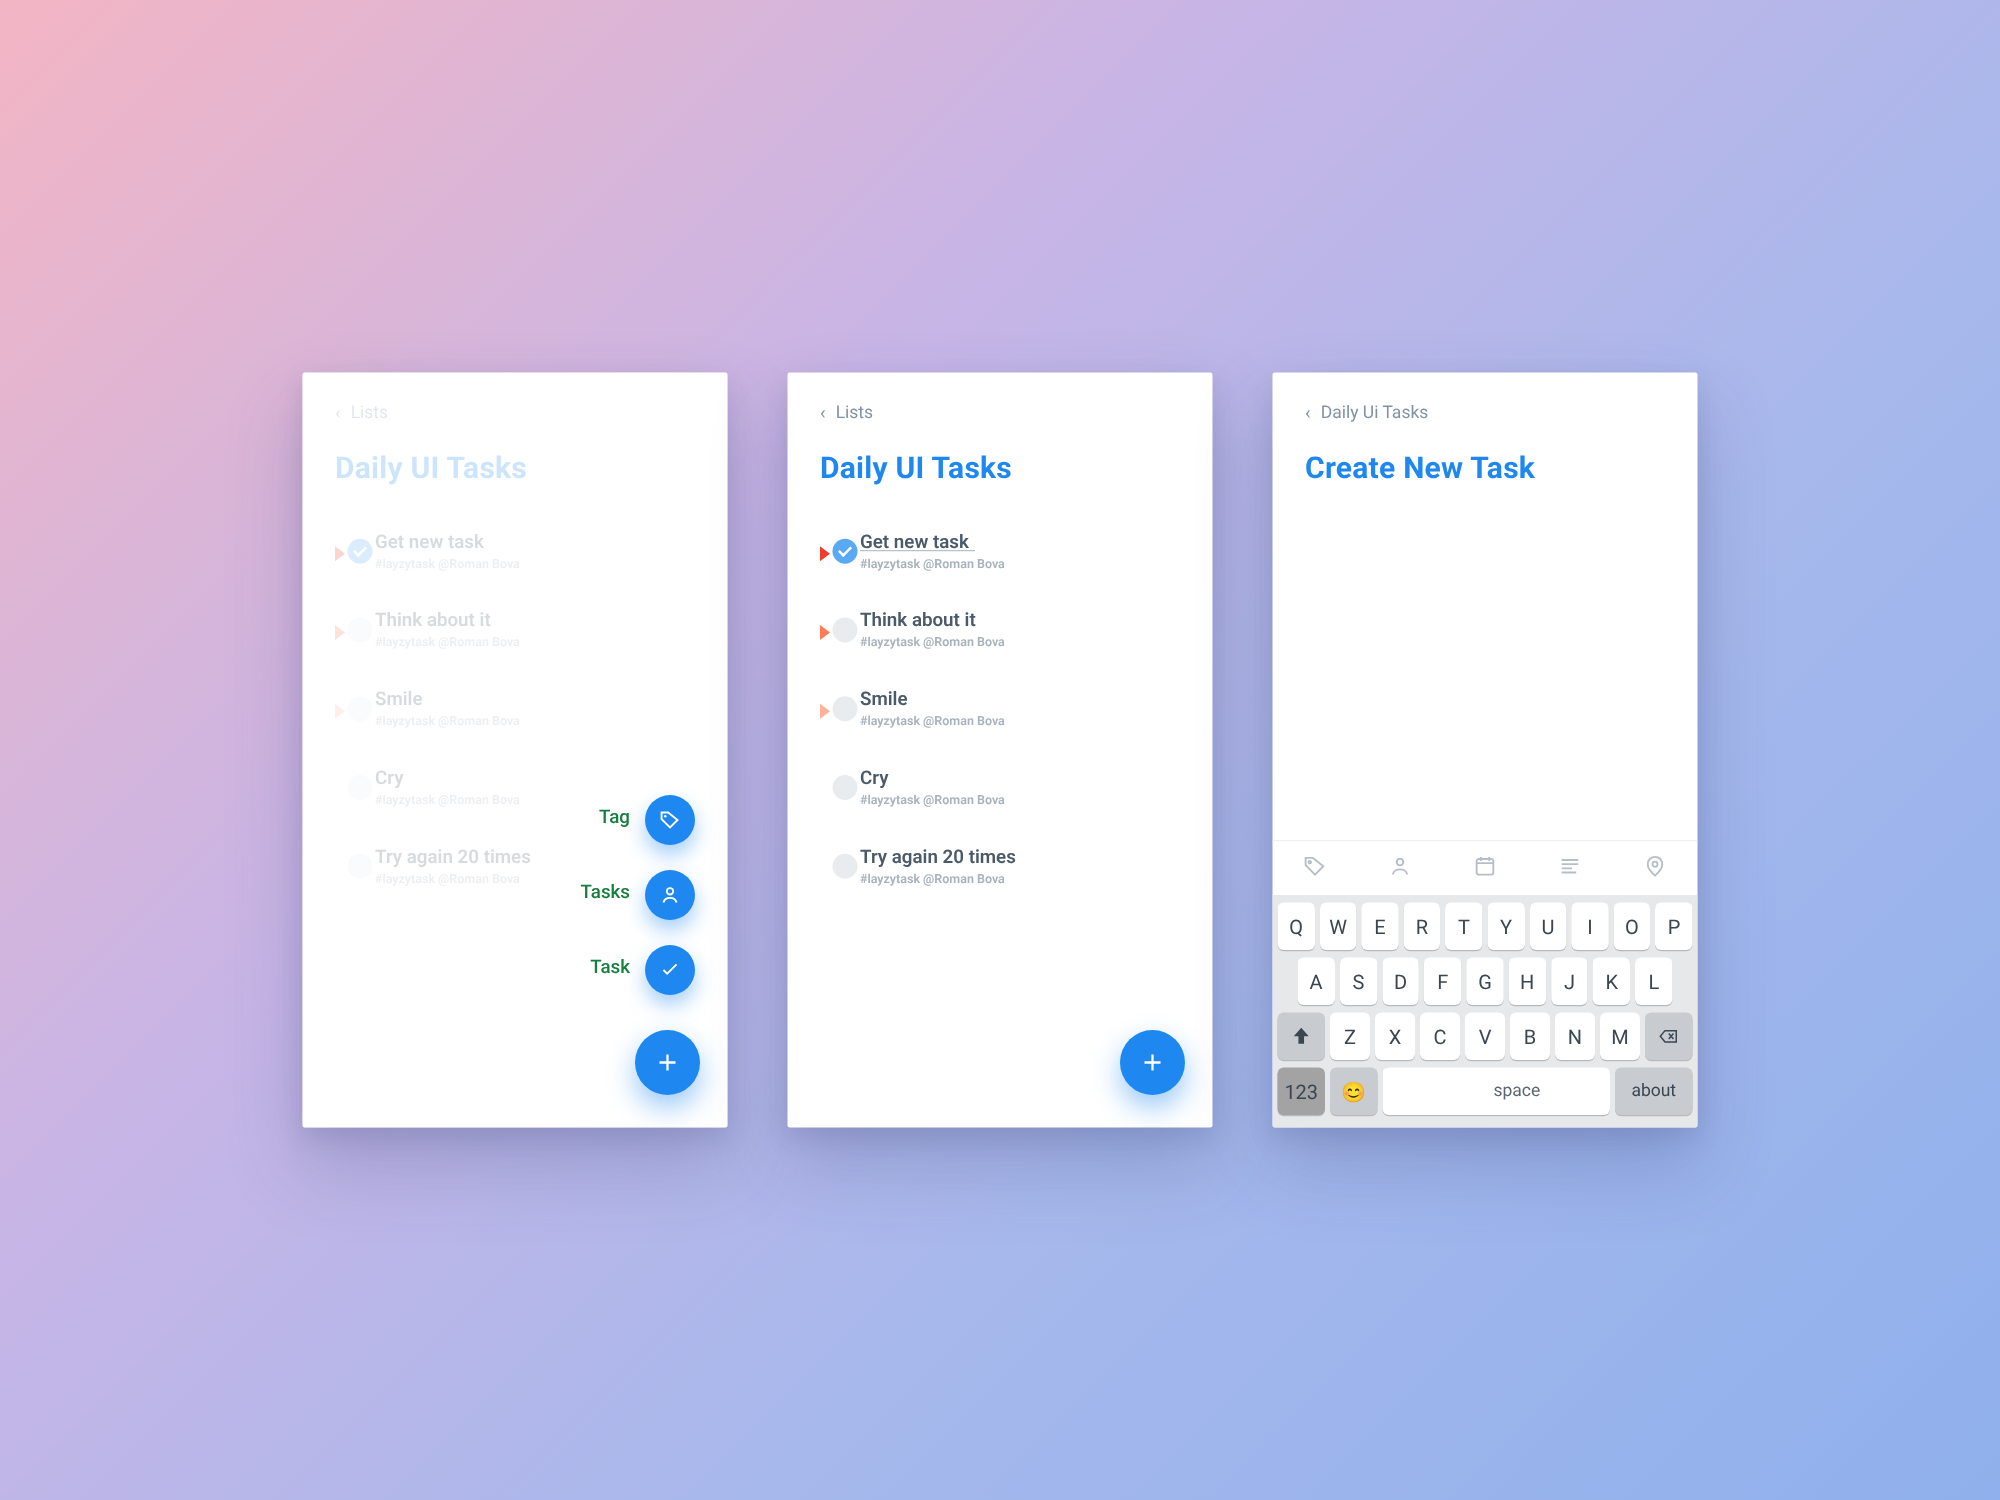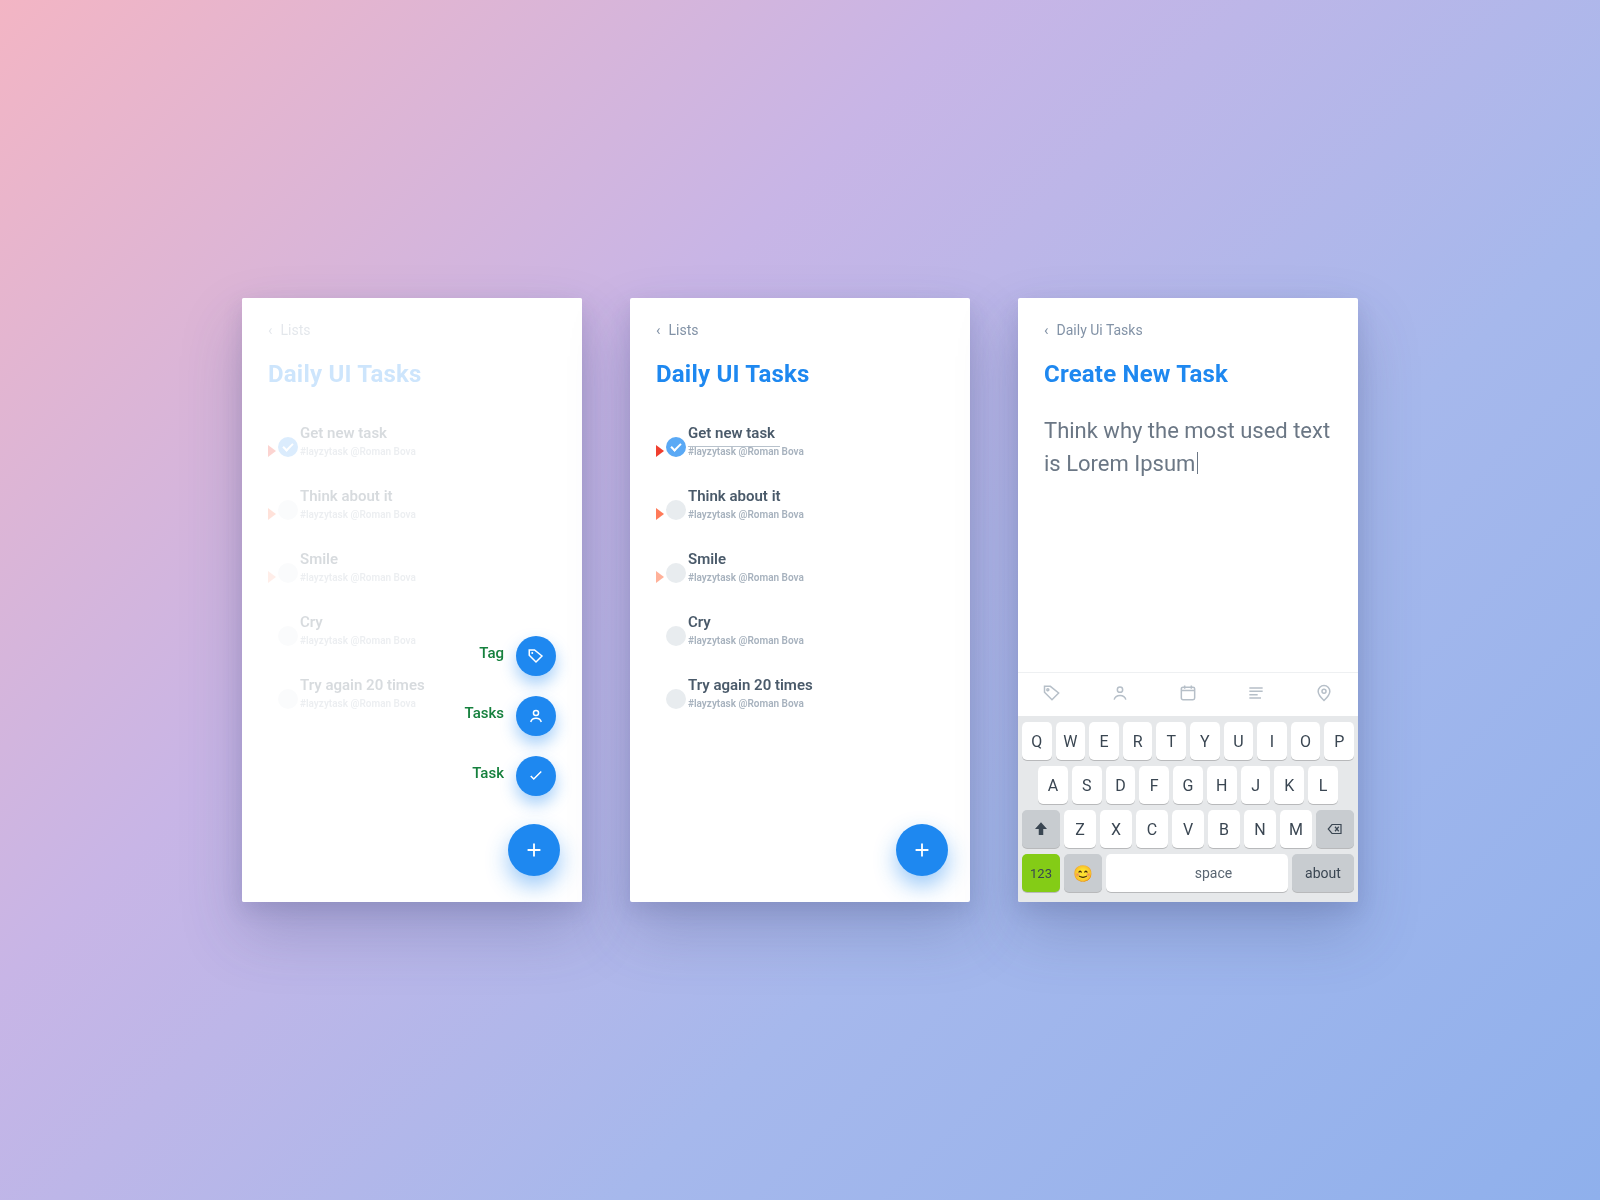--- a/index.html
+++ b/index.html
@@ -11,21 +11,21 @@
   .phone{
     width:340px;height:604px;background:#fff;border-radius:2px;
     box-shadow:0 30px 60px rgba(60,70,120,.25),0 8px 20px rgba(60,70,120,.15);
     position:relative;overflow:hidden;display:flex;flex-direction:column;
   }
   .phone-inner{padding:24px 26px 0 26px;flex:1;position:relative;}
   .back-row{display:flex;align-items:center;gap:8px;color:#8292a6;font-size:14px;cursor:pointer;}
   .chev{font-size:15px;line-height:1;}
   .title{color:#1e88f0;font-weight:700;font-size:24px;margin-top:22px;letter-spacing:.2px;}
   .tasks{margin-top:36px;display:flex;flex-direction:column;gap:30px;}
-  .task{display:flex;align-items:flex-end;gap:2px;}
+  .task{display:flex;align-items:center;gap:2px;}
   .tri{width:0;height:0;border-top:6px solid transparent;border-bottom:6px solid transparent;margin-top:4px;flex:0 0 auto;}
   .tri.red{border-left:8px solid #f03e2e;}
   .tri.or{border-left:8px solid #ff7a59;}
   .tri.orl{border-left:8px solid #ffb199;}
   .tri.none{border-left:8px solid transparent;}
   .chk{width:20px;height:20px;border-radius:50%;background:#e8ecef;flex:0 0 auto;margin-top:0;position:relative;}
   .chk.done{background:#5aa9f5;}
   .chk.done::after{content:"";position:absolute;left:5px;top:6px;width:8px;height:4px;border-left:2px solid #fff;border-bottom:2px solid #fff;transform:rotate(-45deg);}
   .chk.done.struck::before{content:"";position:absolute;left:22px;top:9px;width:92px;height:1px;background:#b8c2cc;}
   .t-txt{display:flex;flex-direction:column;}
@@ -43,21 +43,21 @@
   .cursor{display:inline-block;width:1px;height:22px;background:#6b7785;vertical-align:-3px;margin-left:2px;}
   .toolbar{display:flex;justify-content:space-around;align-items:center;height:44px;border-top:1px solid #eef0f2;}
   .toolbar svg{width:20px;height:20px;fill:none;stroke:#b6bfc8;stroke-width:1.8;}
   .kb{background:#e6e8ea;padding:6px 4px 4px;}
   .kb-row{display:flex;justify-content:center;gap:4px;margin-bottom:6px;}
   .key{background:#fff;border-radius:5px;height:38px;min-width:28px;flex:1;display:flex;align-items:center;justify-content:center;color:#3a4652;font-size:16px;box-shadow:0 1px 0 rgba(0,0,0,.2);cursor:pointer;}
   .kb-row.r2{padding:0 16px;}
   .key.mod{background:#c8ccd0;flex:0 0 38px;}
   .key.space{flex:5;font-size:14px;color:#5a6672;padding-left:33px;}
   .key.ret{flex:0 0 62px;background:#c8ccd0;font-size:14px;color:#3a4652;}
-  .key.num{flex:0 0 38px;background:#84cc16;font-size:13px;}
+  .key.num{flex:0 0 38px;background:#a3a3a3;font-size:16px;}
   .key.emoji{flex:0 0 38px;background:#c8ccd0;}
   .key.shift svg,.key.bksp svg{width:18px;height:18px;fill:#3a4652;stroke:#3a4652;}
   .col3{display:flex;flex-direction:column;height:100%;}
   .col3 .grow{flex:1;padding:24px 26px 0;}
 </style>
 </head>
 <body>
 
 <div class="phone">
   <div class="phone-inner">
@@ -198,23 +198,20 @@
 </div>
 
 <div class="phone">
   <div class="col3">
     <div class="grow">
       <div class="back-row">
         <span class="chev">‹</span>
         <span>Daily Ui Tasks</span>
       </div>
       <div class="title">Create New Task</div>
-      <div class="compose">
-        <span>Think why the most used text is Lorem Ipsum</span><span class="cursor"></span>
-      </div>
     </div>
 
     <div class="toolbar">
       <span><svg viewBox="0 0 24 24">
             <path d="M20 12l-8 8-9-9V4h7z"></path>
             <circle cx="7" cy="8" r="1.2"></circle>
           </svg></span>
       <span><svg viewBox="0 0 24 24">
             <circle cx="12" cy="8" r="3.2"></circle>
             <path d="M5 20c1-4 5-5 7-5s6 1 7 5"></path>

